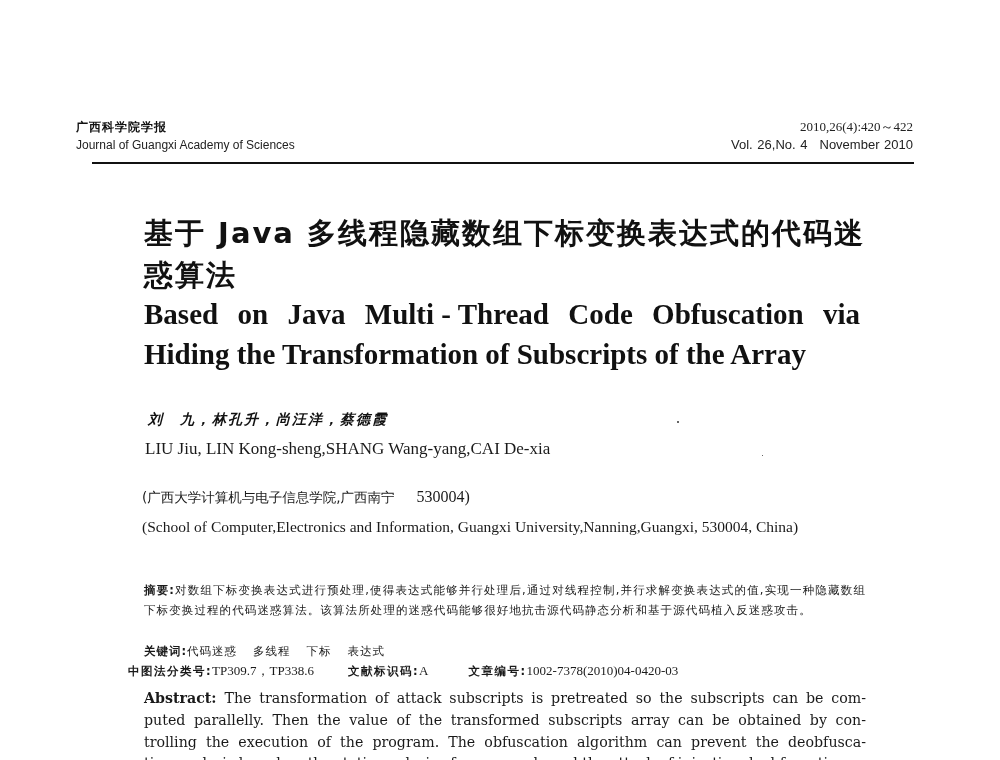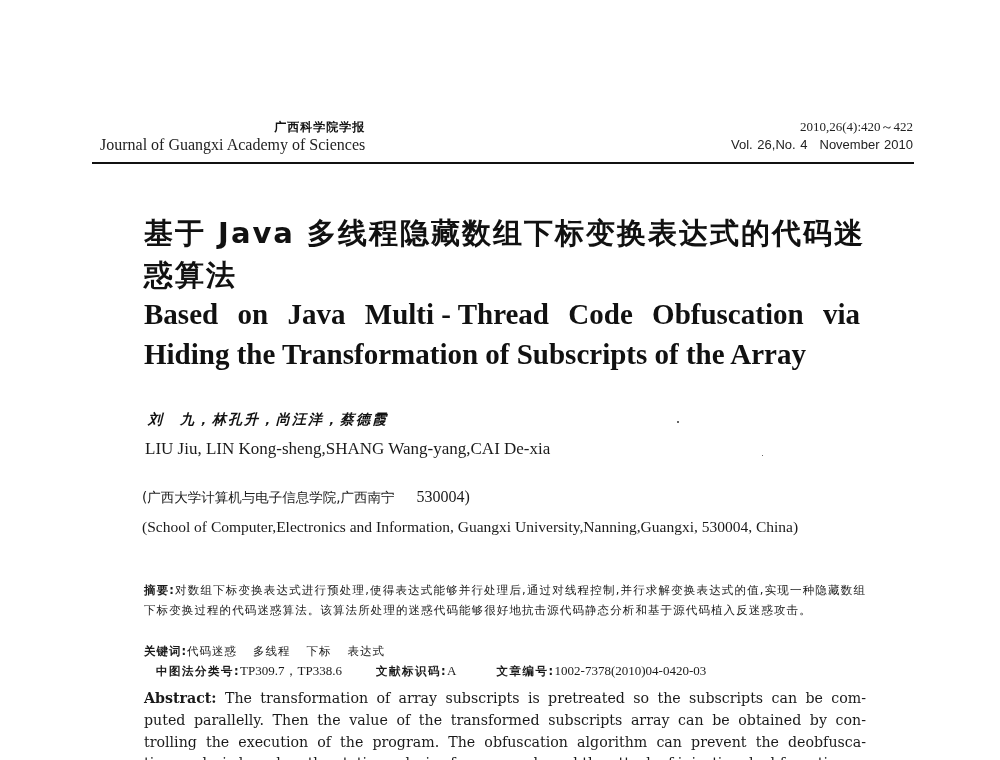--- a/index.html
+++ b/index.html
@@ -16,35 +16,34 @@
       font-family: "DejaVu Serif", "Liberation Serif", serif;
     }
     .page {
       position: absolute;
       left: 0; top: 0;
       width: 1000px; height: 760px;
     }
     
     .header-left {
       position: absolute;
-      left: 100px;
+      left: 76px;
       top: 119px;
-      text-align: right;
     }
     .journal-cn {
       font-family: "DejaVu Sans", sans-serif;
       font-weight: bold;
       font-size: 12px;
       line-height: 16px;
       letter-spacing: 1px;
       color: #111;
     }
     .journal-en {
-      font-family: Liberation Serif, serif;
-      font-size: 16px;
+      font-family: Liberation Sans, sans-serif;
+      font-size: 12px;
       line-height: 16px;
       color: #222;
       margin-top: 2px;
     }
     .header-right {
       position: absolute;
       right: 87px;
       top: 119px;
       text-align: right;
     }
@@ -173,21 +172,21 @@
       top: 642px;
       font-family: "DejaVu Sans", sans-serif;
       font-size: 11.5px;
       line-height: 18px;
       letter-spacing: 1px;
       color: #1a1a1a;
     }
     .keywords .kw { margin-right: 16px; }
     .classification {
       position: absolute;
-      left: 156px;
+      left: 128px;
       top: 662px;
       width: 730px;
       font-family: "DejaVu Sans", sans-serif;
       font-size: 11.5px;
       line-height: 18px;
       color: #1a1a1a;
       white-space: nowrap;
     }
     .classification .val {
       font-family: "Liberation Serif", serif;
@@ -286,21 +285,21 @@
 
   <div class="keywords">
     <span class="label-bold">关键词:</span><span class="kw">代码迷惑</span><span class="kw">多线程</span><span class="kw">下标</span><span class="kw">表达式</span>
   </div>
 
   <div class="classification">
     <span class="label-bold lbl">中图法分类号:</span><span class="val">TP309.7，TP338.6</span><span class="gap"></span><span class="label-bold lbl">文献标识码:</span><span class="val">A</span><span class="gap2"></span><span class="label-bold lbl">文章编号:</span><span class="val">1002-7378(2010)04-0420-03</span>
   </div>
 
   <div class="abstract-en">
-    <span class="ab-line"><span class="ab-label">Abstract:</span><span> The transformation of array subscripts is pretreated so the subscripts can be com-</span></span>
+    <span class="ab-line"><span class="ab-label">Abstract:</span><span> The transformation of attack subscripts is pretreated so the subscripts can be com-</span></span>
     <span class="ab-line">puted parallelly. Then the value of the transformed subscripts array can be obtained by con-</span>
     <span class="ab-line">trolling the execution of the program. The obfuscation algorithm can prevent the deobfusca-</span>
   </div>
 
   <div class="clip-bottom">
     <div class="partial">tion analysis based on the static analysis of source code and the attack of injection deobfuscation</div>
   </div>
 
 </div>
 

